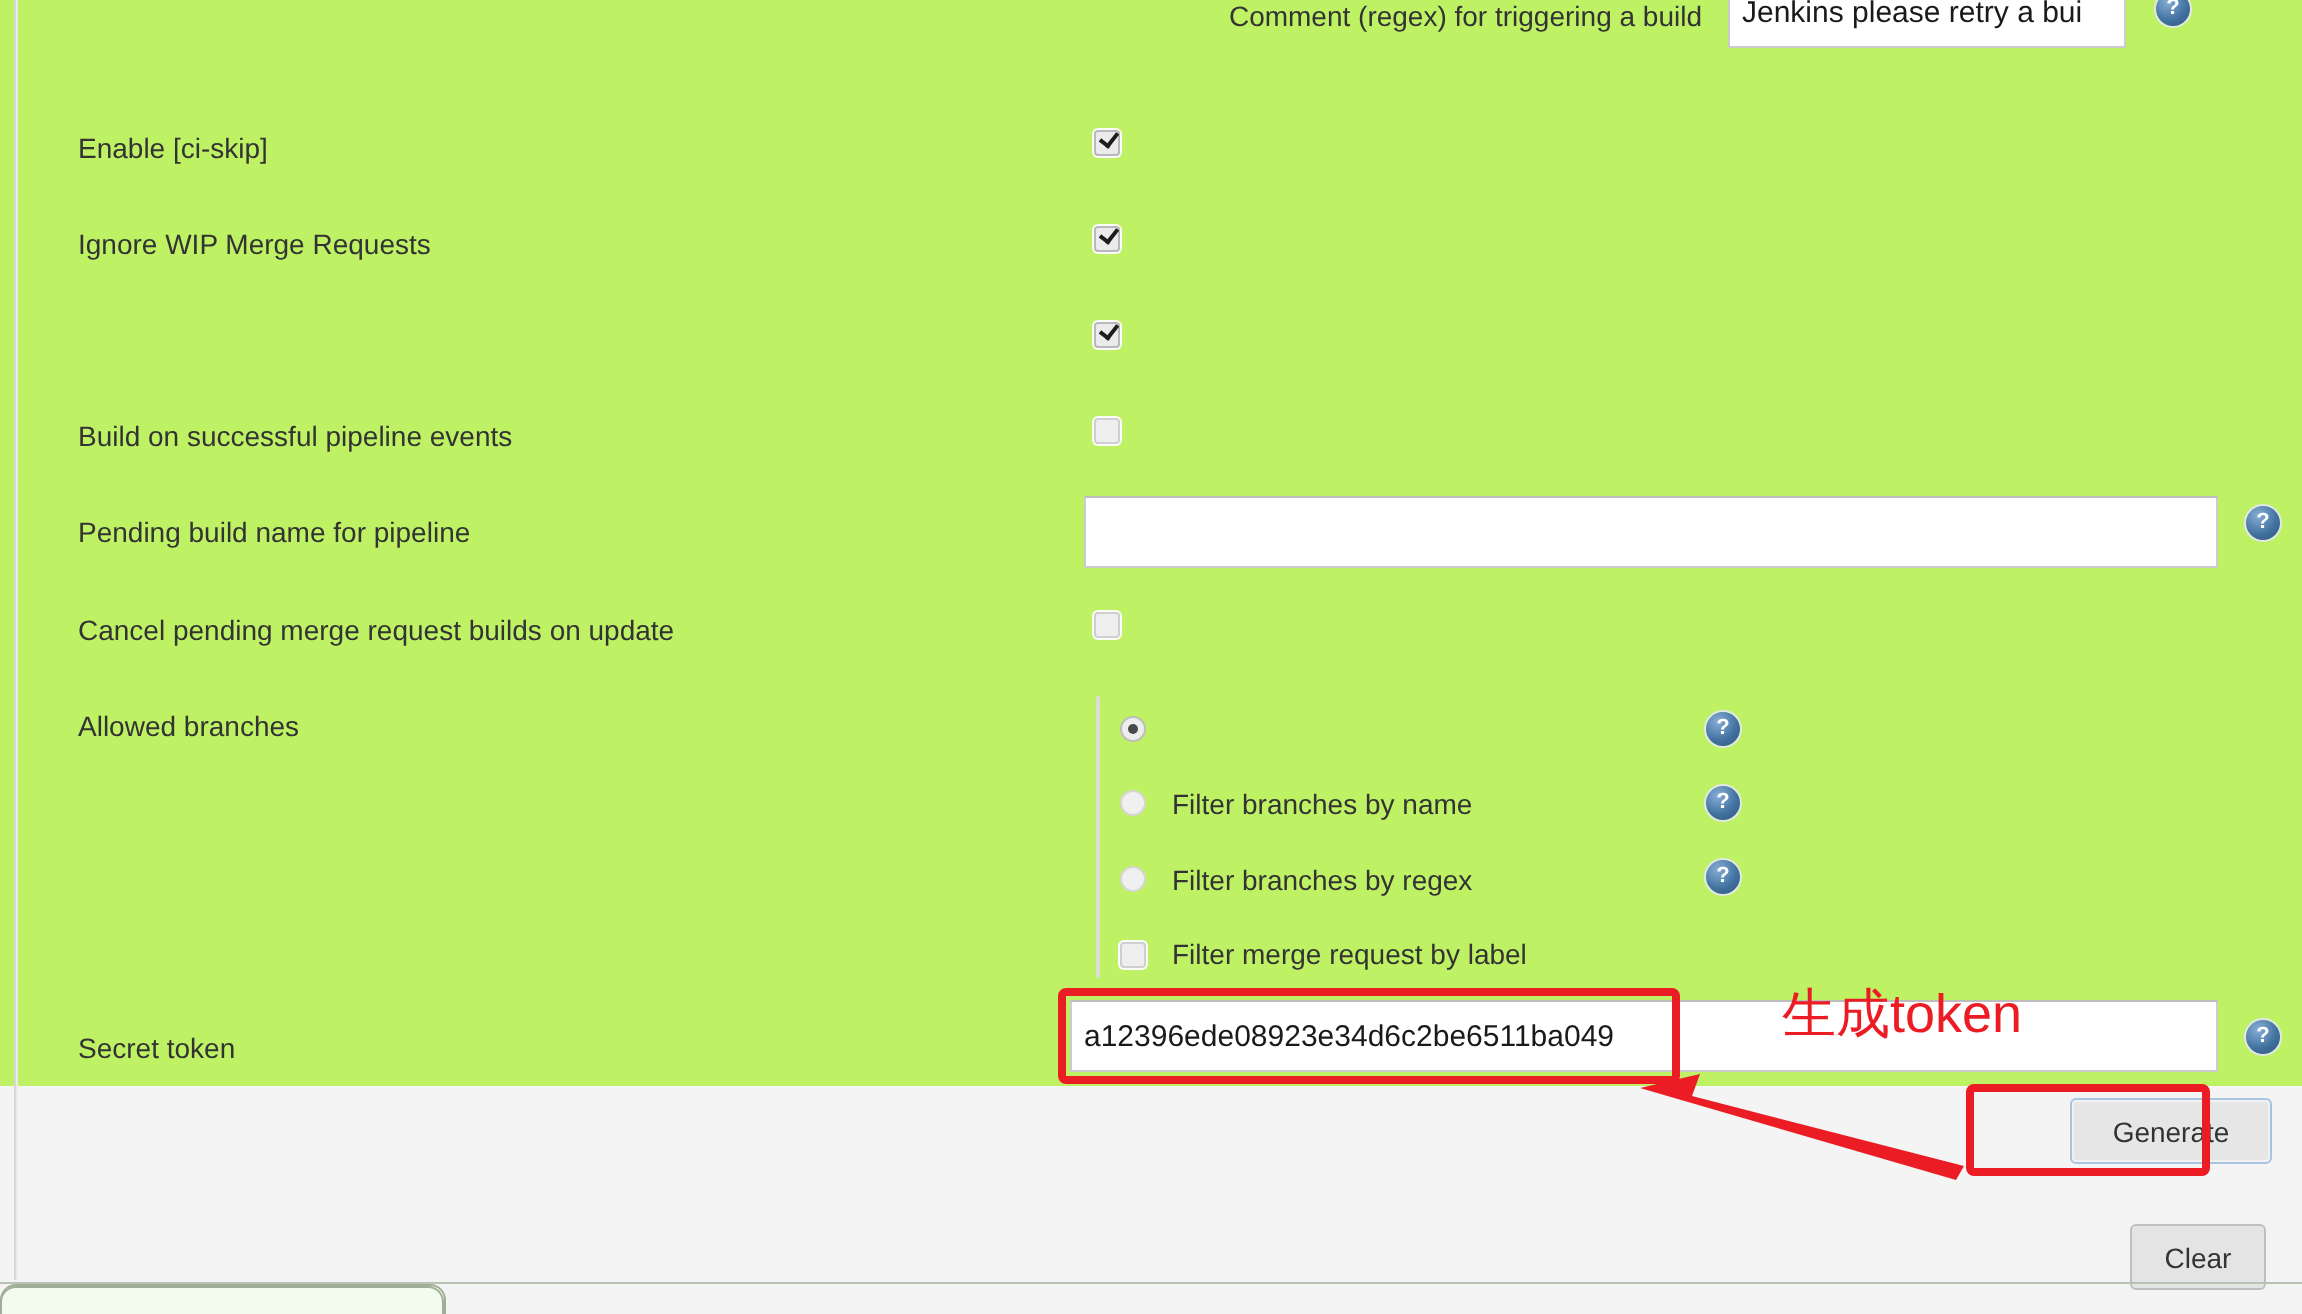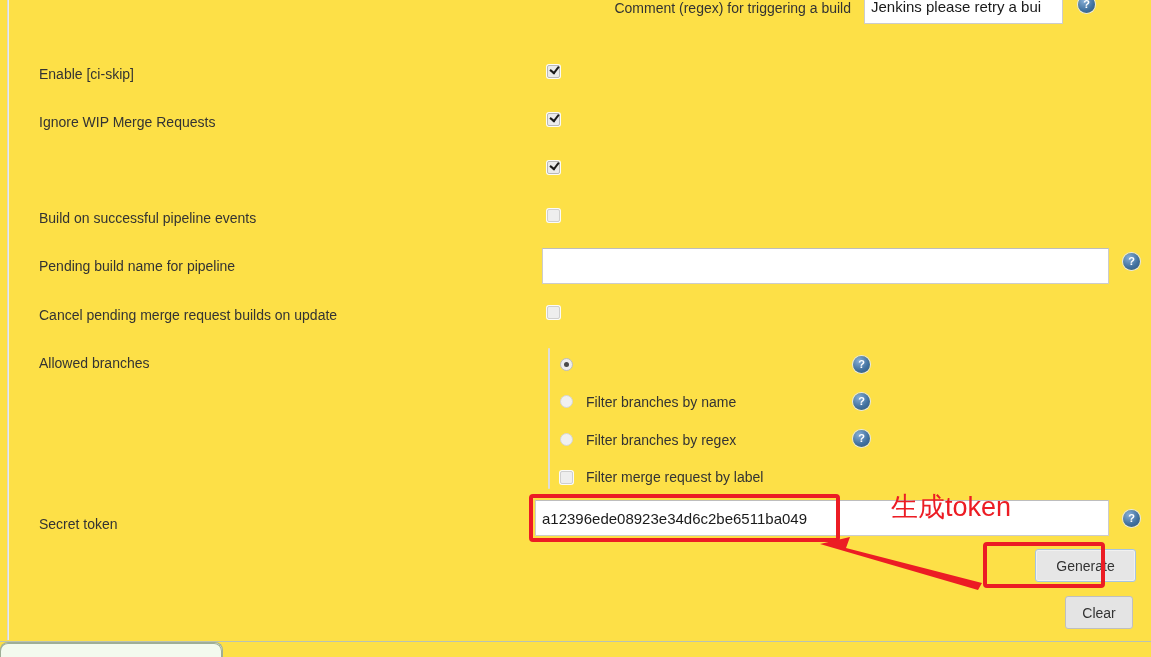--- a/index.html
+++ b/index.html
@@ -5,22 +5,22 @@
   * { box-sizing: border-box; }
   html, body {
     margin: 0; padding: 0;
     width: 1151px; height: 657px;
     overflow: hidden;
     background: #f4f4f4;
     font-family: "Liberation Sans", sans-serif;
   }
   #page {
     position: relative;
-    width: 1151px; height: 657px;
-    background: #fde047;
+    width: 1151px; height: 543px;
+    background: #bef264;
   }
   
   .left-rule {
     position: absolute; left: 7px; top: 0; width: 1px; height: 640px;
     background: #d8d8d8;
   }
   .left-rule2 {
     position: absolute; left: 8px; top: 0; width: 1px; height: 640px;
     background: #ececec;
   }
@@ -235,21 +235,21 @@
   <div class="cb faint" style="left:560px; top:471px;"></div>
   <div class="label" style="left:586px; top:469px;">Filter merge request by label</div>
 
   <div class="label" style="left:39px; top:516px;">Secret token</div>
   <div class="tinput" style="left:535px; top:500px; width:574px; height:36px; font-size:15px;">a12396ede08923e34d6c2be6511ba049</div>
   <div class="help" style="left:1123px; top:510px;">
     <span>?</span>
   </div>
 
   <div class="btn focused" style="left:991px; top:549px; width:101px; height:33px;">Generate</div>
-  <div class="btn" style="left:1021px; top:596px; width:68px; height:33px;">Clear</div>
+  <div class="btn" style="left:1021px; top:612px; width:68px; height:33px;">Clear</div>
 
   <div class="anno-box" style="left:529px; top:494px; width:311px; height:48px;"></div>
 
   <div class="anno-box" style="left:983px; top:542px; width:122px; height:46px;"></div>
 
   <div class="anno-text" style="left:891px; top:494px;">生成token</div>
 
   <svg class="anno-arrow" style="left:820px; top:535px;" width="170" height="55" viewBox="0 0 170 55">
     <polygon points="0,9 30,2 26,13 162,48 158,55" fill="#ec1c24"></polygon>
   </svg>

